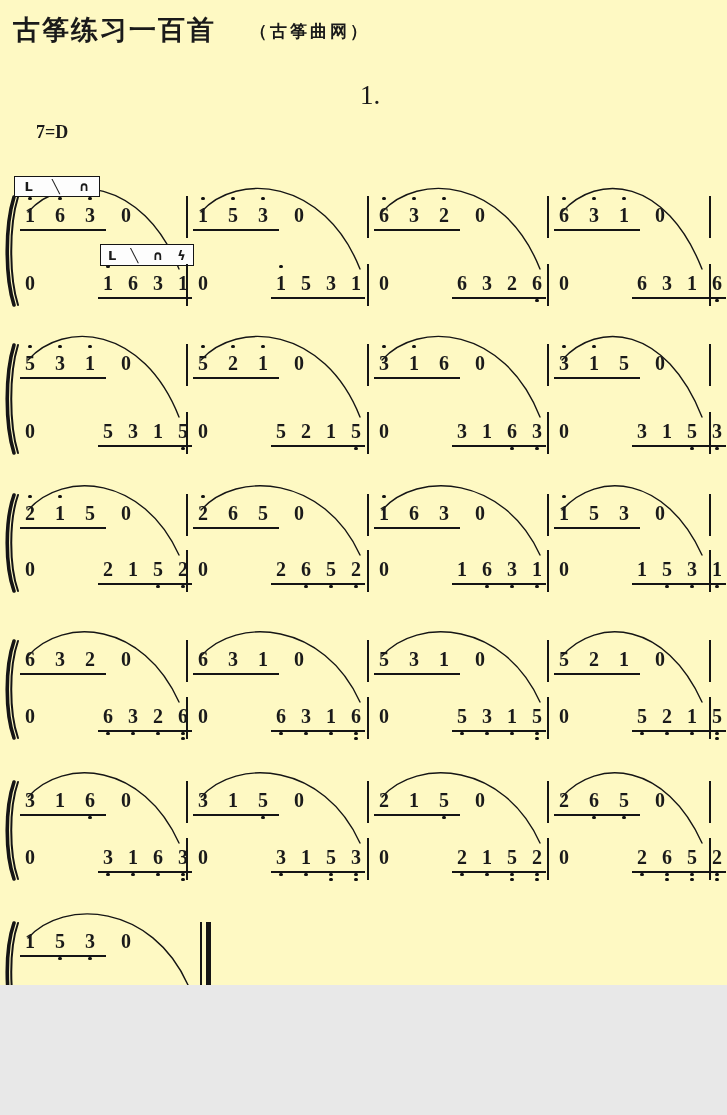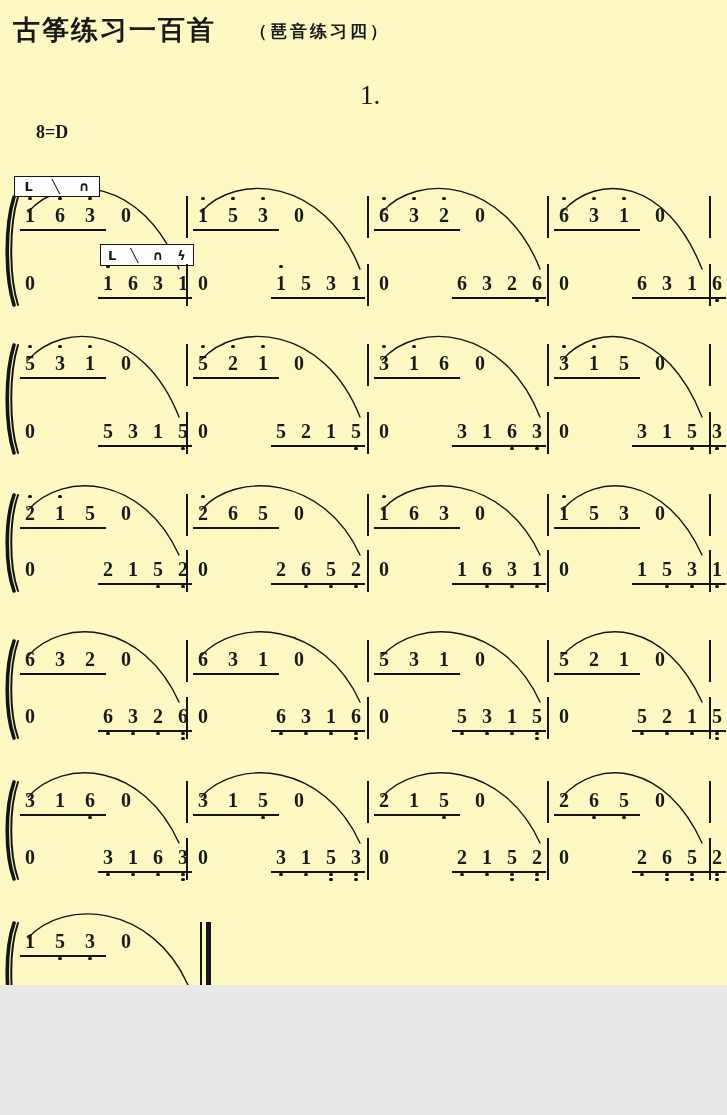--- a/index.html
+++ b/index.html
@@ -33,23 +33,23 @@
   .wm-overlay{position:absolute;left:550px;top:1030px;font-size:62px;font-weight:bold;
               letter-spacing:7px;color:rgba(90,90,90,0.60);-webkit-text-stroke:2px #3d3d3d;z-index:2;}
   .wm-footer{position:absolute;left:512px;top:1072px;font-size:30px;font-weight:bold;
              color:#8d8d8d;letter-spacing:1px;z-index:2;}
 </style>
 </head>
 <body>
 
 <div class="page">
   <div class="title">古筝练习一百首</div>
-  <div class="subtitle">（琶音练习四）</div>
+  <div class="subtitle">（古筝曲网）</div>
   <div class="piece-no">1.</div>
-  <div class="keysig">8=D</div>
+  <div class="keysig">7=D</div>
 
   <div id="score">
       <div class="system" style="top: 204px; height: 108px;">
         <svg width="16" height="120" style="left: 5px; top: -9px;">
           <path d="M 13 2 C 4 30.800000000000004, 4 81.4, 13 110" fill="none" stroke="#151515" stroke-width="2" stroke-linecap="round"></path>
           <path d="M 9 2 C 0 30.800000000000004, 0 81.4, 9 110" fill="none" stroke="#151515" stroke-width="3.6" stroke-linecap="round"></path>
         </svg>
         <div class="measure" style="left: 14px; width: 173px; height: 108px;">
           <svg width="173" height="134" style="left: 0px; top: -34px;">
             <path d="M 14 42 C 50 2, 129 8, 165 99" fill="none" stroke="#151515" stroke-width="1.4" stroke-linecap="round"></path>

